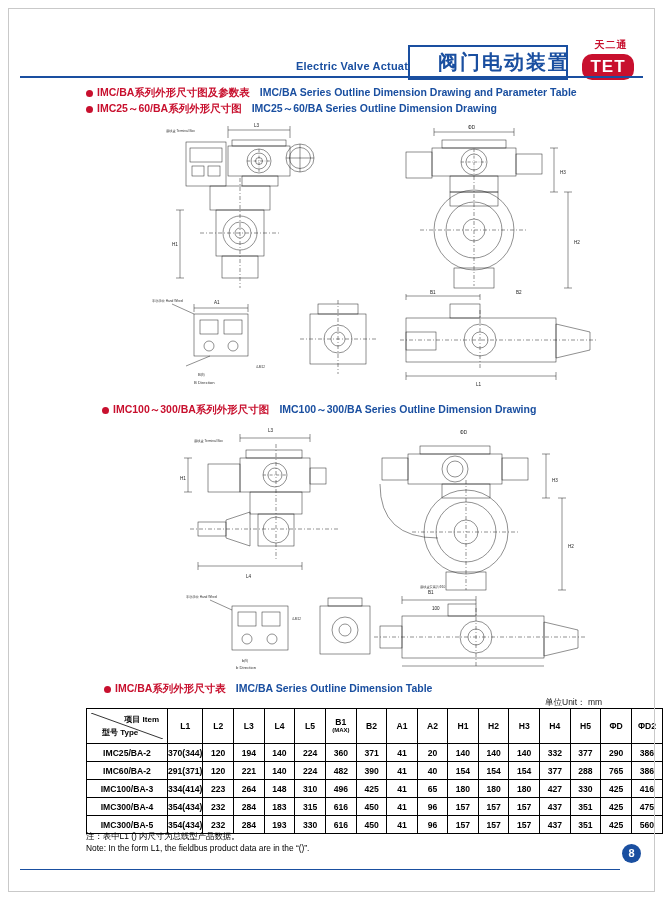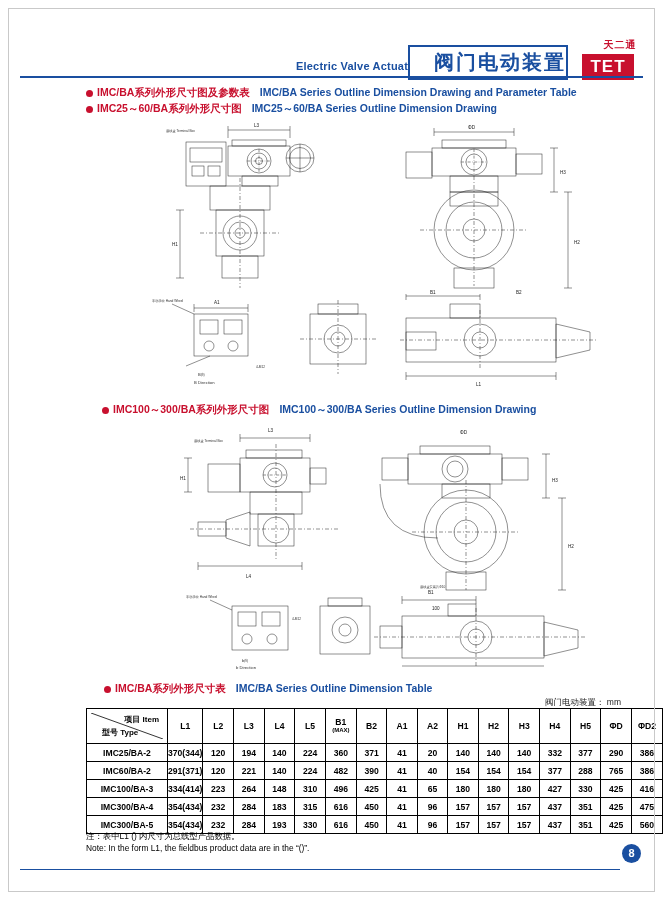--- a/index.html
+++ b/index.html
@@ -27,36 +27,35 @@
     margin-left:24px;
   }
   .hdr-box{
     position:absolute;left:408px;top:27px;width:160px;height:35px;
     border:2px solid #1a4fa0;
     box-sizing:border-box;
     background:#fff;
   }
   .hdr-cn{
     position:absolute;left:0;top:0;width:160px;height:31px;
-    line-height:31px;text-align:left;
+    line-height:31px;text-align:right;
     font-size:20px;font-weight:bold;color:#1a4fa0;
     letter-spacing:2px;
-    margin-left:24px;
   }
   .logo{
     position:absolute;left:575px;top:20px;width:66px;height:48px;
   }
   .logo .lg-cn{
-    position:absolute;left:12px;top:0;width:66px;height:16px;
+    position:absolute;left:3px;top:0;width:66px;height:16px;
     text-align:center;font-size:10px;color:#c8102e;font-weight:bold;
     letter-spacing:1px;
   }
   .logo .lg-badge{
     position:absolute;left:7px;top:16px;width:52px;height:26px;
-    background:#c8102e;border-radius:0;
+    background:#c8102e;border-radius:10px;
     color:#fff;font-size:17px;font-weight:bold;
     text-align:center;line-height:26px;letter-spacing:1px;
   }
   .hdr-rule{
     position:absolute;left:20px;top:76px;width:623px;height:2px;
     background:#1a4fa0;
   }
   
   .bullet-line{
     position:absolute;
@@ -389,21 +388,21 @@
         <text class="cap5" x="62" y="242">b向</text>
         <text class="cap5" x="56" y="249">b Direction</text>
         <text class="cap" x="6" y="178">手动手轮 Hand Wheel</text>
         <text class="cap" x="112" y="200">4-M12</text>
         <text class="cap" x="14" y="22">接线盒 Terminal Box</text>
         <text class="cap" x="240" y="168">接线盒安装孔Φ10</text>
       </g>
     </svg>
   </div>
 
-  <div class="unit">阀门电动装置：  mm</div>
+  <div class="unit">单位Unit：  mm</div>
 
   <table class="dim">
     <thead>
       <tr>
         <th class="corner">
           <div class="corner-inner">
             <svg class="slash" viewBox="0 0 72 26" preserveAspectRatio="none">
               <line x1="0" y1="0" x2="72" y2="26" stroke="#000" stroke-width="0.8"></line>
             </svg>
             <span class="item">项目 Item</span>

